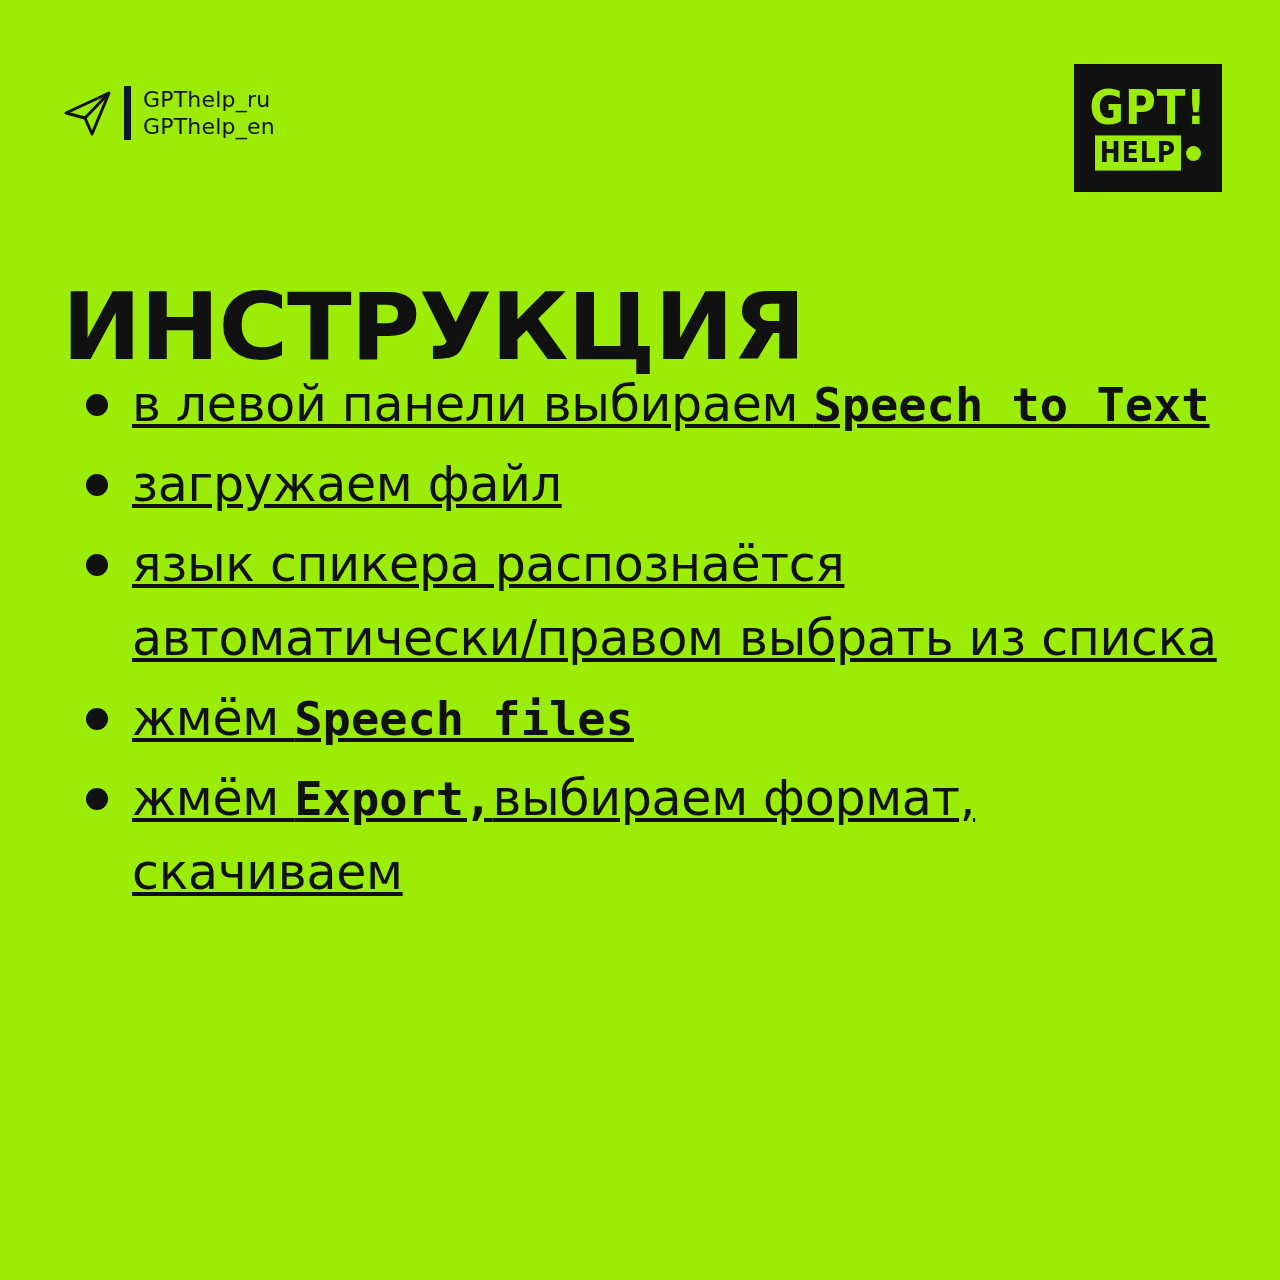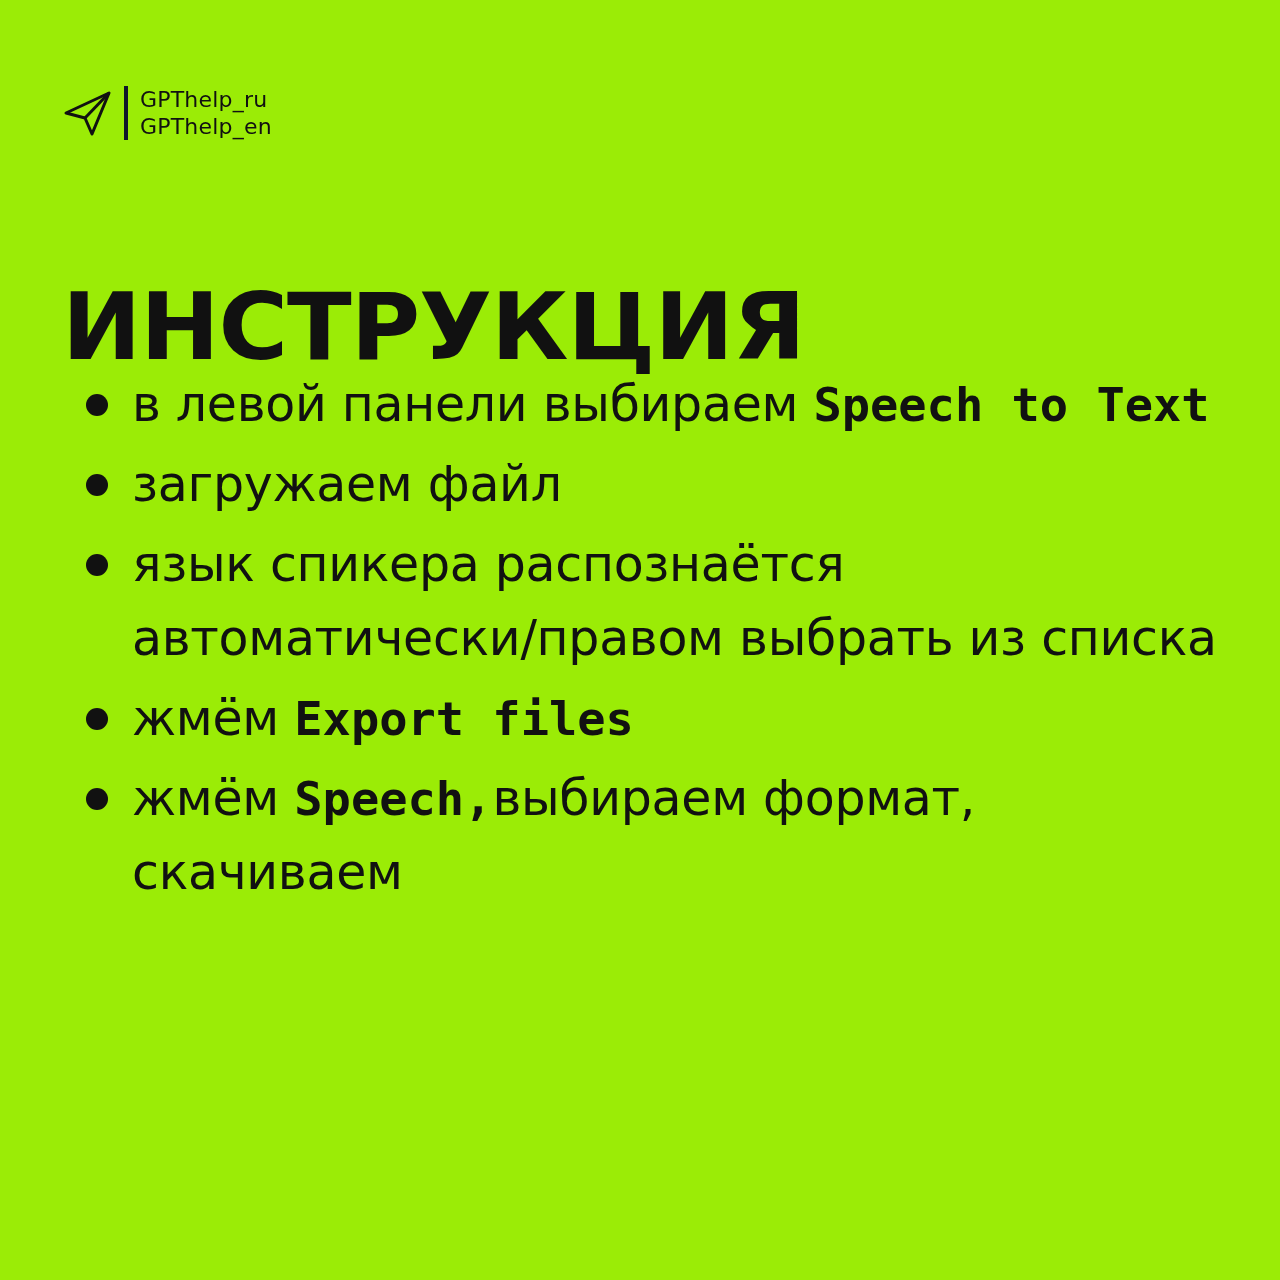--- a/index.html
+++ b/index.html
@@ -43,21 +43,21 @@
   .tg-icon {
     width: 52px;
     height: 52px;
     display: block;
   }
 
   .handles-text {
     display: flex;
     flex-direction: column;
     justify-content: center;
-    border-left: 4px solid #0f172a;
+    border-left: 7px solid #0f172a;
     padding-left: 12px;
     height: 54px;
   }
 
   .handle-line {
     font-family: "DejaVu Sans", sans-serif;
     font-size: 22px;
     line-height: 27px;
     color: #111;
     letter-spacing: 0.2px;
@@ -154,20 +154,21 @@
     margin-right: 24px;
   }
 
   .item-text {
     flex: 1 1 auto;
     font-family: "DejaVu Sans", sans-serif;
     font-size: 49px;
     line-height: 74px;
     color: #111;
     letter-spacing: -0.3px;
+    text-decoration: underline;
   }
 
   .item-text .mono {
     font-family: "DejaVu Sans Mono", monospace;
     font-weight: bold;
     font-size: 47px;
     letter-spacing: 0px;
   }
 </style>
 </head>
@@ -183,20 +184,27 @@
           <path d="M4 26 L47 6 L30 47 L23 31 Z" stroke="#111" stroke-width="3" stroke-linejoin="round" fill="none"></path>
           <path d="M23 31 L47 6" stroke="#111" stroke-width="3" stroke-linejoin="round"></path>
         </svg>
       </span>
       <span class="handles-text">
         <span class="handle-line">GPThelp_ru</span>
         <span class="handle-line">GPThelp_en</span>
       </span>
     </div>
 
+    <div class="logo-box">
+      <span class="logo-top">GPT!</span>
+      <span class="logo-bottom-wrap">
+        <span class="logo-bottom">HELP</span>
+        <span class="logo-dot"></span>
+      </span>
+    </div>
 
   </div>
 
   <h1 class="title">ИНСТРУКЦИЯ</h1>
 
   <div class="list">
 
     <div class="list-item">
       <span class="bullet"></span>
       <span class="item-text"><span>в левой панели выбираем </span><span class="mono">Speech to Text</span></span>
@@ -208,23 +216,23 @@
       <span class="item-text"><span>загружаем файл</span></span>
     </div>
 
     <div class="list-item">
       <span class="bullet"></span>
       <span class="item-text"><span>язык спикера распознаётся автоматически/правом выбрать из списка</span></span>
     </div>
 
     <div class="list-item">
       <span class="bullet"></span>
-      <span class="item-text"><span>жмём </span><span class="mono">Export files</span></span>
-    </div>
-
-    <div class="list-item">
-      <span class="bullet"></span>
-      <span class="item-text"><span>жмём </span><span class="mono">Speech,</span><span>выбираем формат, скачиваем</span></span>
+      <span class="item-text"><span>жмём </span><span class="mono">Speech files</span></span>
+    </div>
+
+    <div class="list-item">
+      <span class="bullet"></span>
+      <span class="item-text"><span>жмём </span><span class="mono">Export,</span><span>выбираем формат, скачиваем</span></span>
     </div>
 
   </div>
 
 </div>
 
 </body></html>

